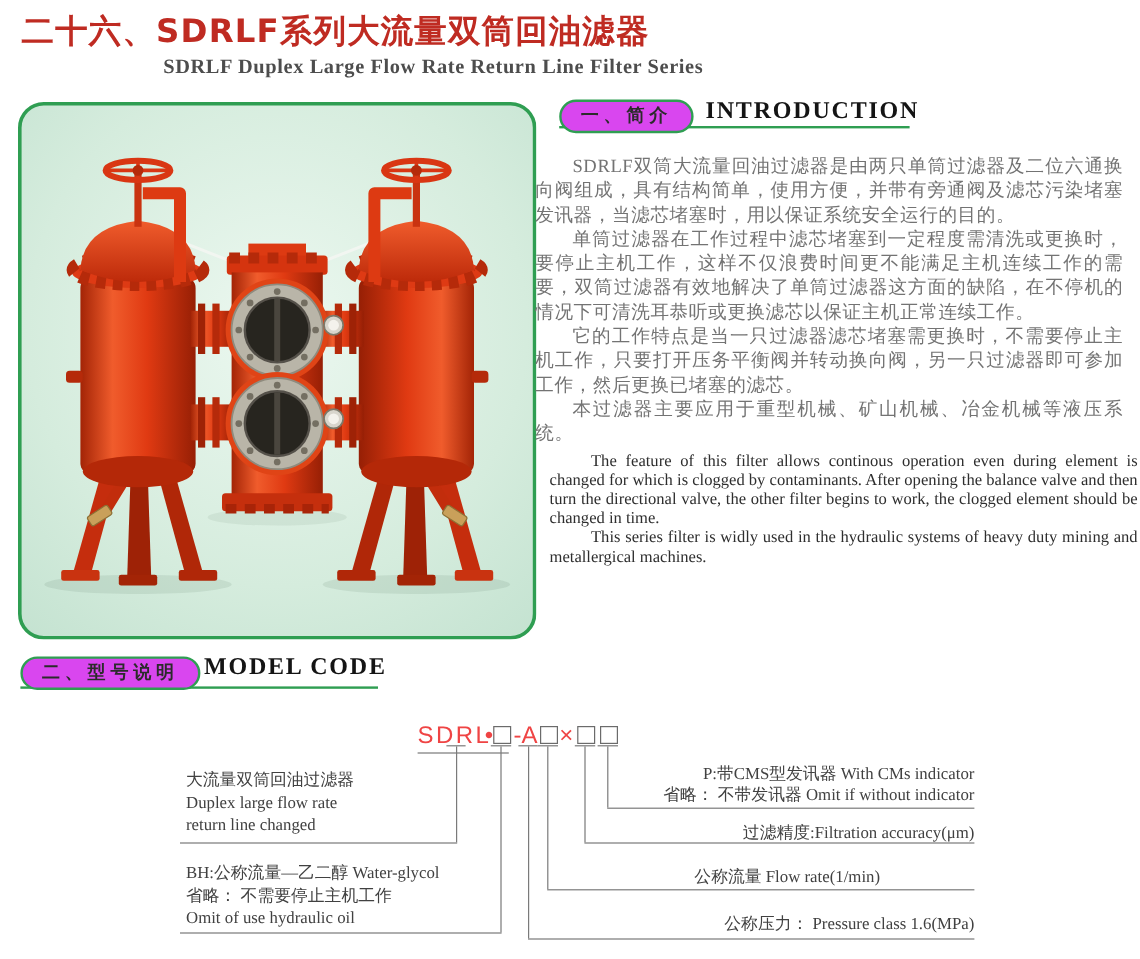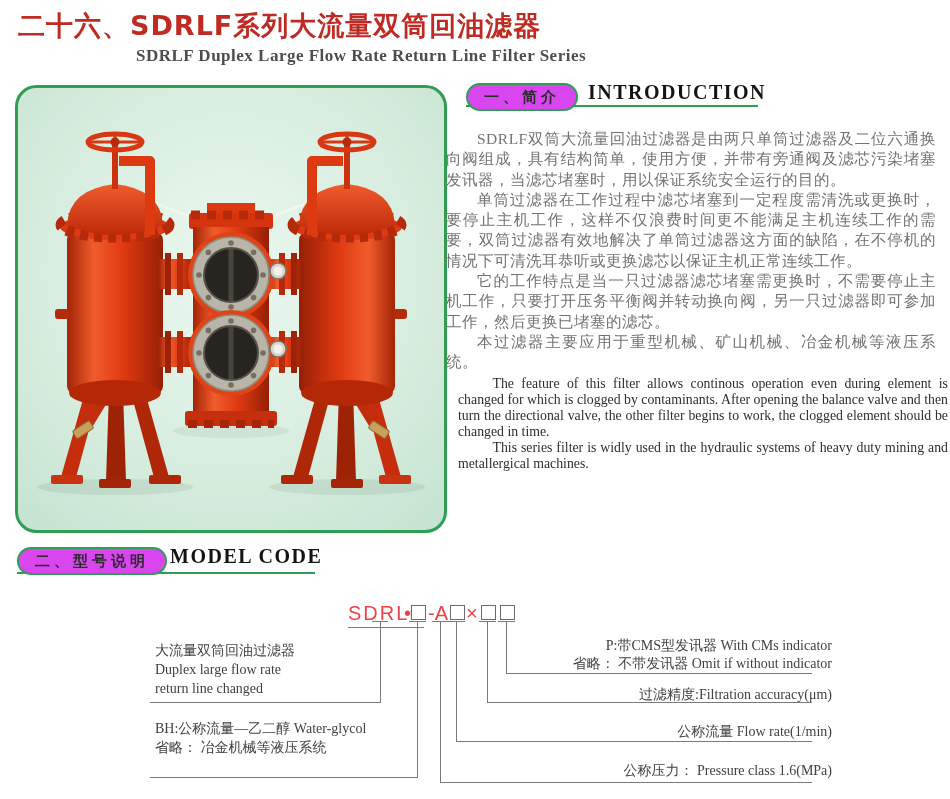--- a/index.html
+++ b/index.html
@@ -60,21 +60,21 @@
     font-family:Liberation Sans, sans-serif;
   }
   .code-prefix{letter-spacing:2px;border-bottom:1px solid #7a7a7a;padding-bottom:2px;}
   .code-box{
     width:13px;height:13px;border:1px solid #6b6b6b;background:#fff;
   }
   .vline{width:1px;background:#7a7a7a;}
   .hline{height:1px;background:#7a7a7a;}
   .stub{height:1px;background:#7a7a7a;}
   .diag-label{font-size:14px;color:#414141;line-height:19px;white-space:nowrap;}
-  .r-label{text-align:right;width:312px;left:520px;}
+  .r-label{text-align:right;width:312px;left:500px;}
 </style>
 </head>
 <body>
 
 <div class="abs page-title">二十六、SDRLF系列大流量双筒回油滤器</div>
 <div class="abs page-subtitle">SDRLF Duplex Large Flow Rate Return Line Filter Series</div>
 
 <div class="abs photo-panel">
   <svg width="432" height="448" viewBox="0 0 432 448">
     <defs>
@@ -260,22 +260,23 @@
 <div class="abs hline" style="left:456px;top:741px;width:356px;"></div>
 <div class="abs hline" style="left:440px;top:782px;width:372px;"></div>
 
 <div class="abs diag-label" style="left:155px;top:641px;">
   <div class="zh1">大流量双筒回油过滤器</div>
   <div>Duplex large flow rate</div>
   <div>return line changed</div>
 </div>
 <div class="abs diag-label" style="left:155px;top:720px;line-height:18.5px;">
   <div>BH:公称流量—乙二醇 Water-glycol</div>
-  <div>省略： 冶金机械等液压系统</div>
+  <div>省略： 不需要停止主机工作</div>
+  <div>Omit of use hydraulic oil</div>
 </div>
 
 <div class="abs diag-label r-label" style="top:637px;line-height:17.5px;">
   <div>P:带CMS型发讯器 With CMs indicator</div>
   <div>省略： 不带发讯器 Omit if without indicator</div>
 </div>
 <div class="abs diag-label r-label" style="top:685px;">过滤精度:Filtration accuracy(μm)</div>
-<div class="abs diag-label r-label" style="top:722px;">公称流量 Flow rate(1/min)</div>
+<div class="abs diag-label r-label" style="top:722px;text-align:center;">公称流量 Flow rate(1/min)</div>
 <div class="abs diag-label r-label" style="top:761px;">公称压力： Pressure class 1.6(MPa)</div>
 
 </body></html>

